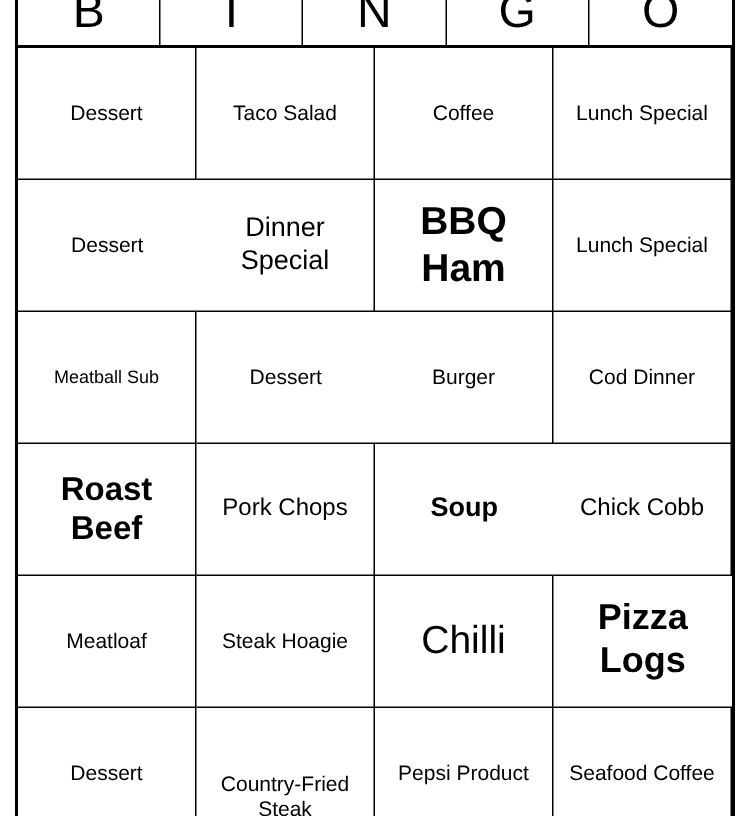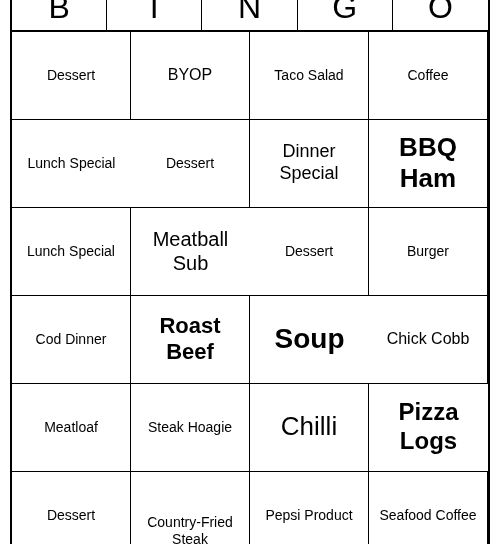--- a/index.html
+++ b/index.html
@@ -71,23 +71,20 @@
       <div class="bingo-header-cell">I</div>
       <div class="bingo-header-cell">N</div>
       <div class="bingo-header-cell">G</div>
       <div class="bingo-header-cell">O</div>
     </div>
   <div class="bingo-grid">
   <div class="bingo-cell">
         <span class="cell-text" style="font-size: 14px;">Dessert</span>
       </div>
       <div class="bingo-cell">
-        <span class="cell-text" style="font-size: 16px;">BYOP</span>
-      </div>
-      <div class="bingo-cell">
         <span class="cell-text" style="font-size: 14px;">Taco Salad</span>
       </div>
       <div class="bingo-cell">
         <span class="cell-text" style="font-size: 14px;">Coffee</span>
       </div>
       <div class="bingo-cell">
         <span class="cell-text" style="font-size: 14px;">Lunch Special</span>
       </div>
       <div class="bingo-cell">
         <span class="cell-text" style="font-size: 14px;">Dessert</span>
@@ -95,36 +92,39 @@
       <div class="bingo-cell">
         <span class="cell-text" style="font-size: 18px;">Dinner Special</span>
       </div>
       <div class="bingo-cell">
         <span class="cell-text" style="font-size: 26px; font-weight: bold;">BBQ Ham</span>
       </div>
       <div class="bingo-cell">
         <span class="cell-text" style="font-size: 14px;">Lunch Special</span>
       </div>
       <div class="bingo-cell">
-        <span class="cell-text" style="font-size: 20px;">Meatball Sub</span>
+        <span class="cell-text" style="font-size: 12px;">Meatball Sub</span>
       </div>
       <div class="bingo-cell">
         <span class="cell-text" style="font-size: 14px;">Dessert</span>
       </div>
       <div class="bingo-cell">
         <span class="cell-text" style="font-size: 14px;">Burger</span>
       </div>
       <div class="bingo-cell">
         <span class="cell-text" style="font-size: 14px;">Cod Dinner</span>
       </div>
       <div class="bingo-cell">
         <span class="cell-text" style="font-size: 22px; font-weight: bold;">Roast Beef</span>
       </div>
       <div class="bingo-cell">
-        <span class="cell-text" style="font-size: 28px; font-weight: bold;">Soup</span>
+        <span class="cell-text" style="font-size: 16px;">Pork Chops</span>
+      </div>
+      <div class="bingo-cell">
+        <span class="cell-text" style="font-size: 18px; font-weight: bold;">Soup</span>
       </div>
       <div class="bingo-cell">
         <span class="cell-text" style="font-size: 16px; text-align: center;">Chick Cobb</span>
       </div>
       <div class="bingo-cell">
         <span class="cell-text" style="font-size: 14px;">Meatloaf</span>
       </div>
       <div class="bingo-cell">
         <span class="cell-text" style="font-size: 14px;">Steak Hoagie</span>
       </div>

